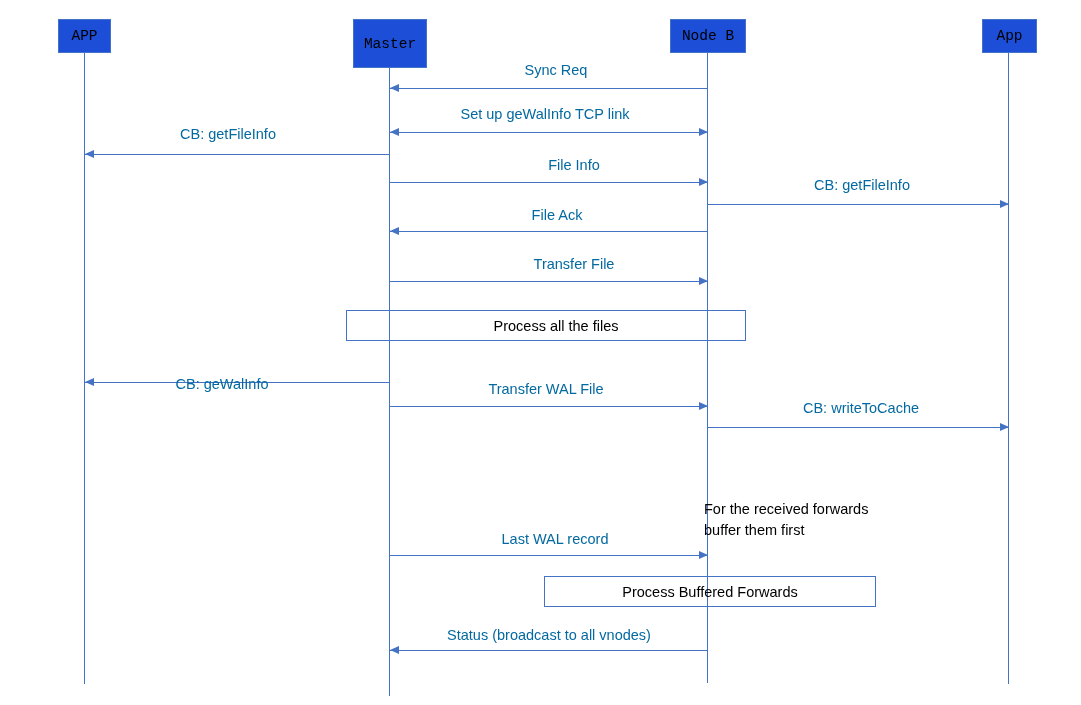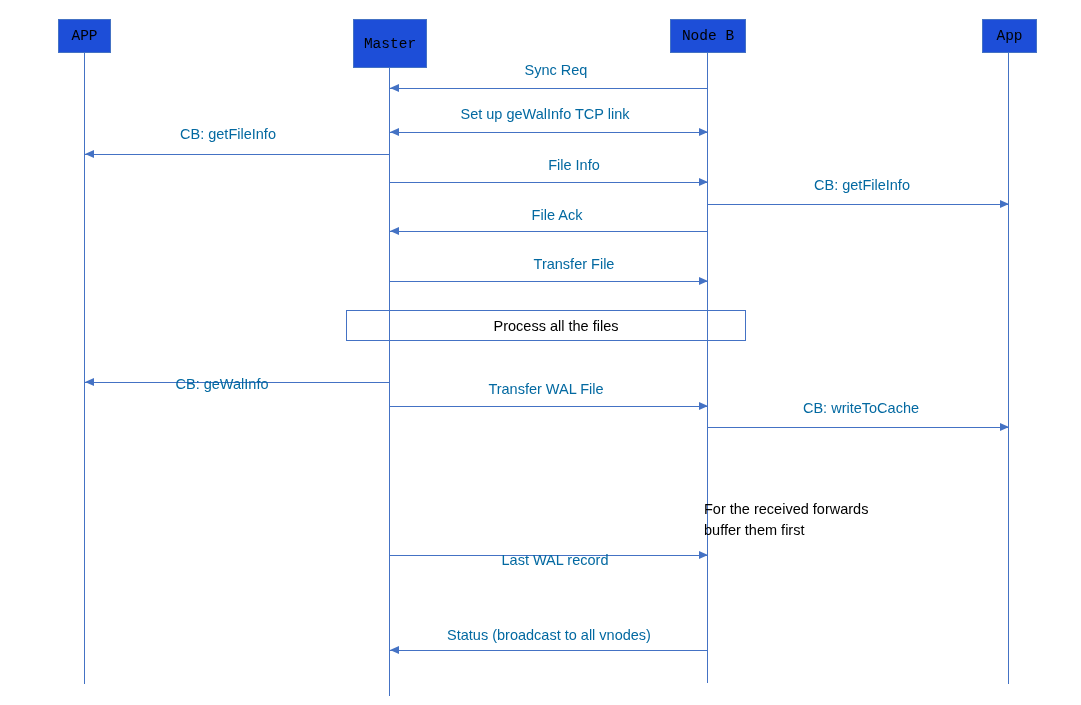--- a/index.html
+++ b/index.html
@@ -122,20 +122,21 @@
     <div class="arrow-head arrow-left" style="top: 378px; left: 85px;"></div>
     <div class="msg-label" style="left: 222px; top: 356px; margin-top: 20px;">CB: geWalInfo</div>
     <div class="msg-line" style="left: 390px; top: 406px; width: 318px;"></div>
     <div class="arrow-head arrow-right" style="top: 402px; left: 699px;"></div>
     <div class="msg-label" style="left: 546px; top: 381px;">Transfer WAL File</div>
     <div class="msg-line" style="left: 708px; top: 427px; width: 301px;"></div>
     <div class="arrow-head arrow-right" style="top: 423px; left: 1000px;"></div>
     <div class="msg-label" style="left: 861px; top: 400px;">CB: writeToCache</div>
     <div class="msg-line" style="left: 390px; top: 555px; width: 318px;"></div>
     <div class="arrow-head arrow-right" style="top: 551px; left: 699px;"></div>
-    <div class="msg-label" style="left: 555px; top: 552px;">Last WAL record</div>
+    <div class="msg-label" style="left: 555px; top: 531px;">Last WAL record</div>
     <div class="msg-line" style="left: 390px; top: 650px; width: 318px;"></div>
     <div class="arrow-head arrow-left" style="top: 646px; left: 390px;"></div>
     <div class="msg-label" style="left: 549px; top: 627px;">Status (broadcast to all vnodes)</div>
     <div class="activation-box" style="left: 346px; top: 310px; width: 400px; height: 31px; padding-left: 20px;">Process all the files</div>
+    <div class="activation-box" style="left: 544px; top: 576px; width: 332px; height: 31px;">Process Buffered Forwards</div>
     <div class="note" style="left: 704px; top: 499px;">For the received forwards
 buffer them first</div>
   </div>
 
 </body></html>

